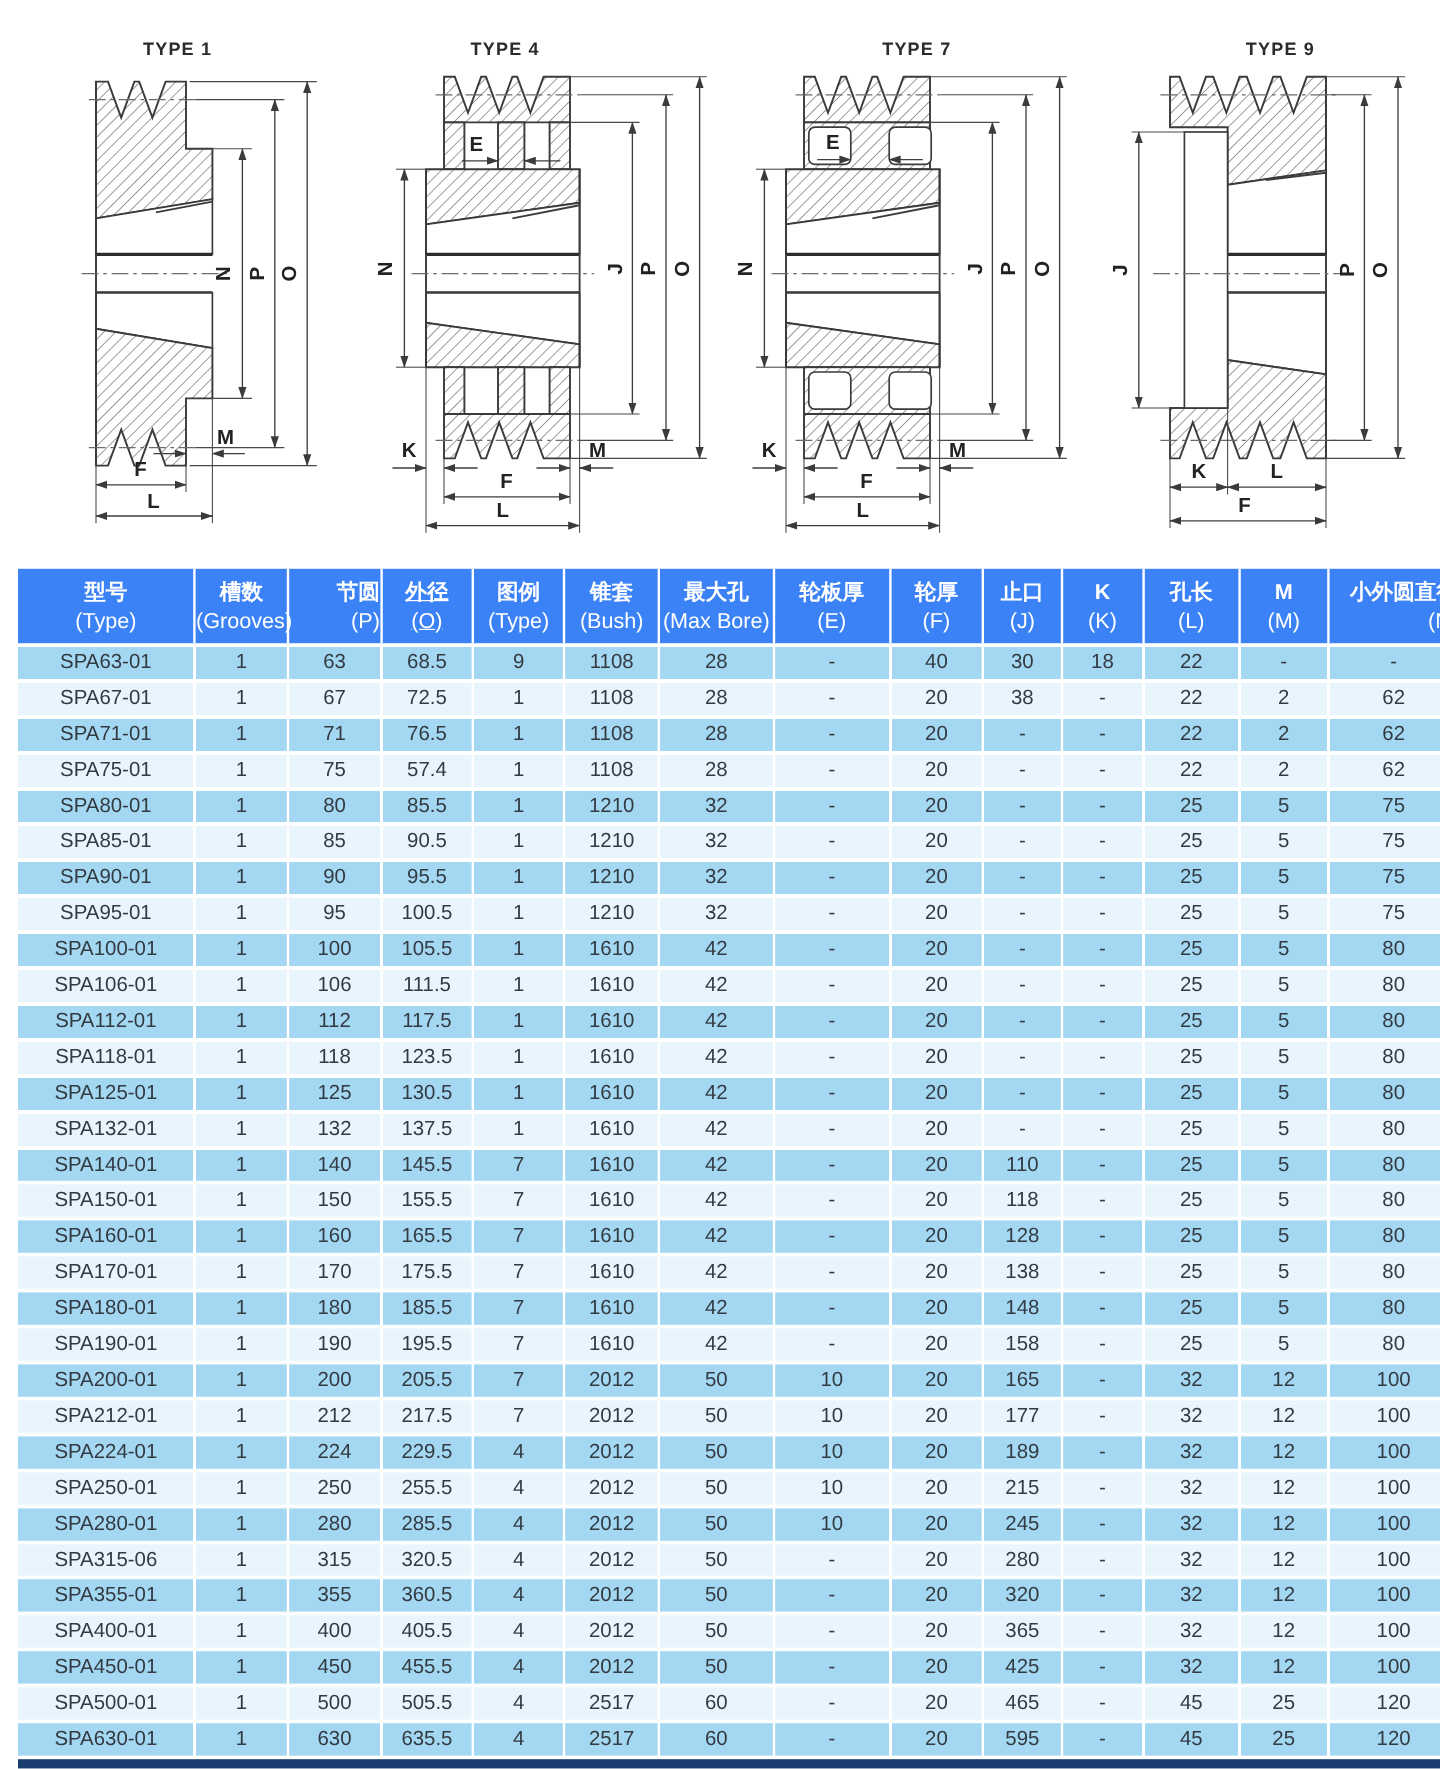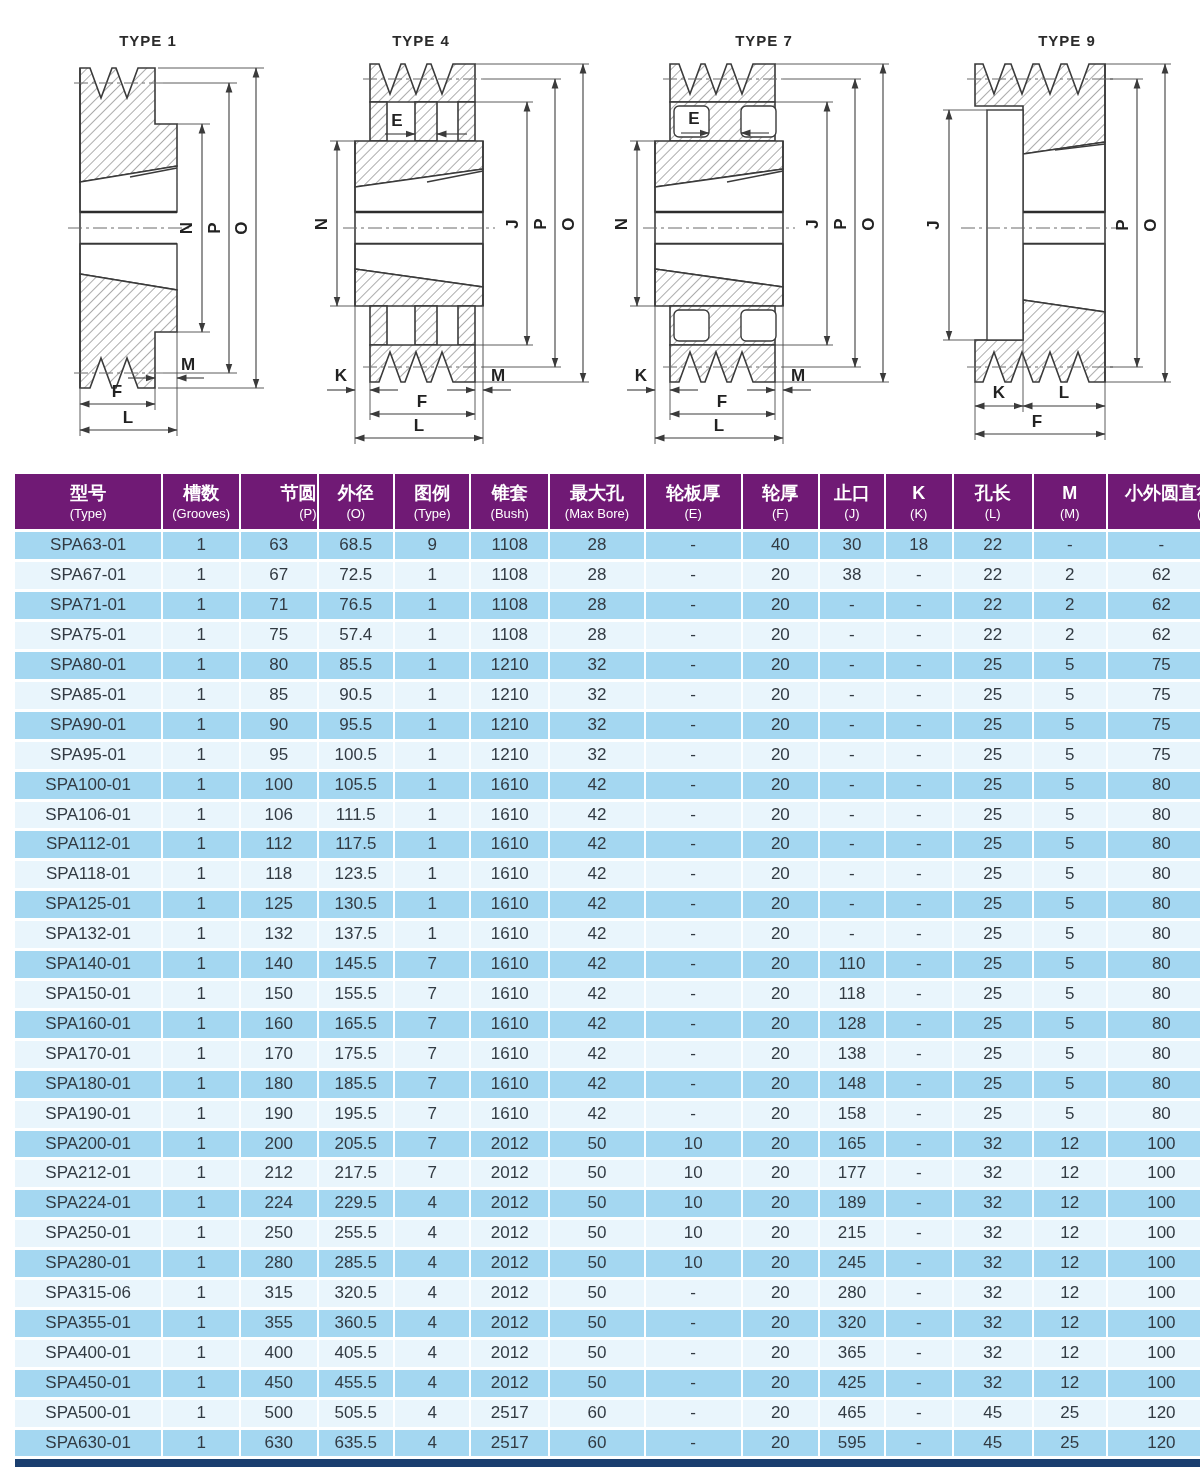--- a/index.html
+++ b/index.html
@@ -14,38 +14,38 @@
   .oline{fill:none;stroke:#3b3b3b;stroke-width:1.6;stroke-linejoin:miter;}
   .hatch{fill:url(#hatch);stroke:#3b3b3b;stroke-width:1.6;stroke-linejoin:miter;}
   .white{fill:#ffffff;stroke:#3b3b3b;stroke-width:1.4;}
   .bore{stroke:#2d2d2d;stroke-width:2.6;}
   .dim{stroke:#3d3d3d;stroke-width:1.1;fill:none;}
   .ext{stroke:#4a4a4a;stroke-width:0.9;fill:none;}
   .cl{stroke:#6b6b6b;stroke-width:1;stroke-dasharray:14 4 3 4;fill:none;}
   
   table.spec{width:1200px;border-collapse:collapse;table-layout:fixed;}
   table.spec th{
-    background:#701a75;color:#fff;text-align:center;vertical-align:middle;
+    background:#3b82f6;color:#fff;text-align:center;vertical-align:middle;
     padding:8px 0 7px 0;border-right:2px solid #fff;border-bottom:3px solid #fff;
   }
   table.spec th:last-child{border-right:none;text-align:right;}
   .hzh{font-size:18px;font-weight:bold;line-height:1.25;}
-  .hen{font-size:13px;font-weight:normal;line-height:1.3;margin-top:1px;}
+  .hen{font-size:18px;font-weight:normal;line-height:1.3;margin-top:1px;}
   table.spec td{
     height:26.9px;box-sizing:content-box;text-align:center;vertical-align:middle;
     font-size:17px;color:#323a42;border-right:2px solid #fff;border-bottom:3px solid #fff;
     padding:0;line-height:26.9px;white-space:nowrap;overflow:hidden;
   }
   table.spec td:last-child{border-right:none;}
   tr.row-a td{background:#a4d7f1;}
   tr.row-b td{background:#e9f5fc;}
   table.spec th:nth-child(1){width:12.2%;}
   table.spec th:nth-child(2){width:6.3%;}
   table.spec th:nth-child(3){width:6.3%;text-align:right;}
-  table.spec th:nth-child(4){width:6.2%;}
+  table.spec th:nth-child(4){width:6.2%;text-decoration:underline;}
   table.spec th:nth-child(5){width:6.2%;}
   table.spec th:nth-child(6){width:6.4%;}
   table.spec th:nth-child(7){width:7.8%;}
   table.spec th:nth-child(8){width:7.9%;}
   table.spec th:nth-child(9){width:6.3%;}
   table.spec th:nth-child(10){width:5.3%;}
   table.spec th:nth-child(11){width:5.5%;}
   table.spec th:nth-child(12){width:6.5%;}
   table.spec th:nth-child(13){width:6.0%;}
   .footer-bar{width:1200px;height:8px;background:#1a3e6f;}

